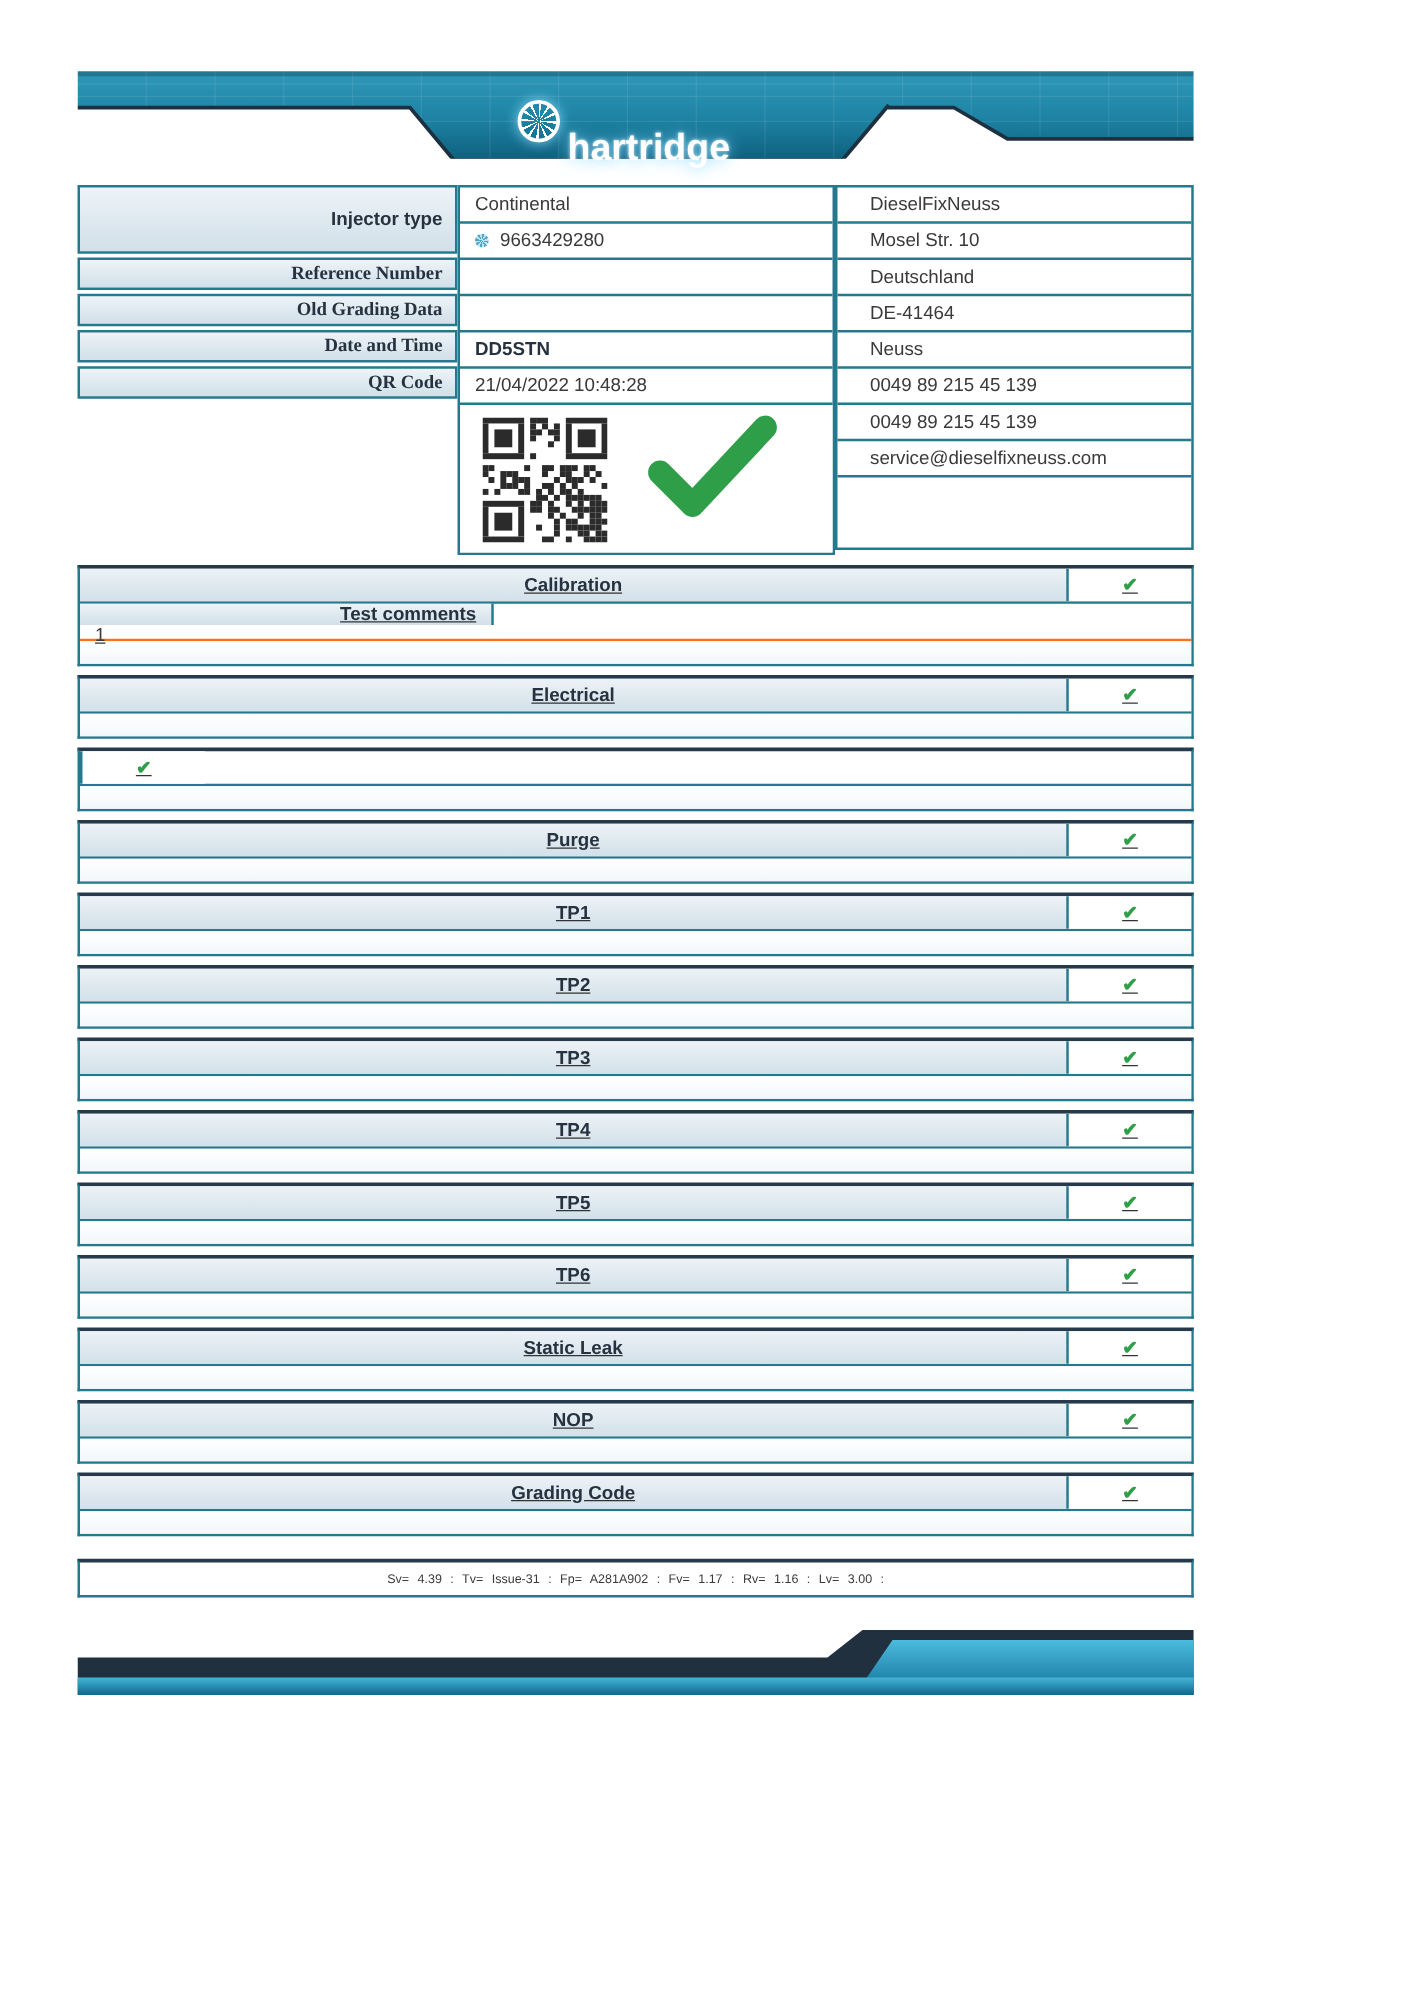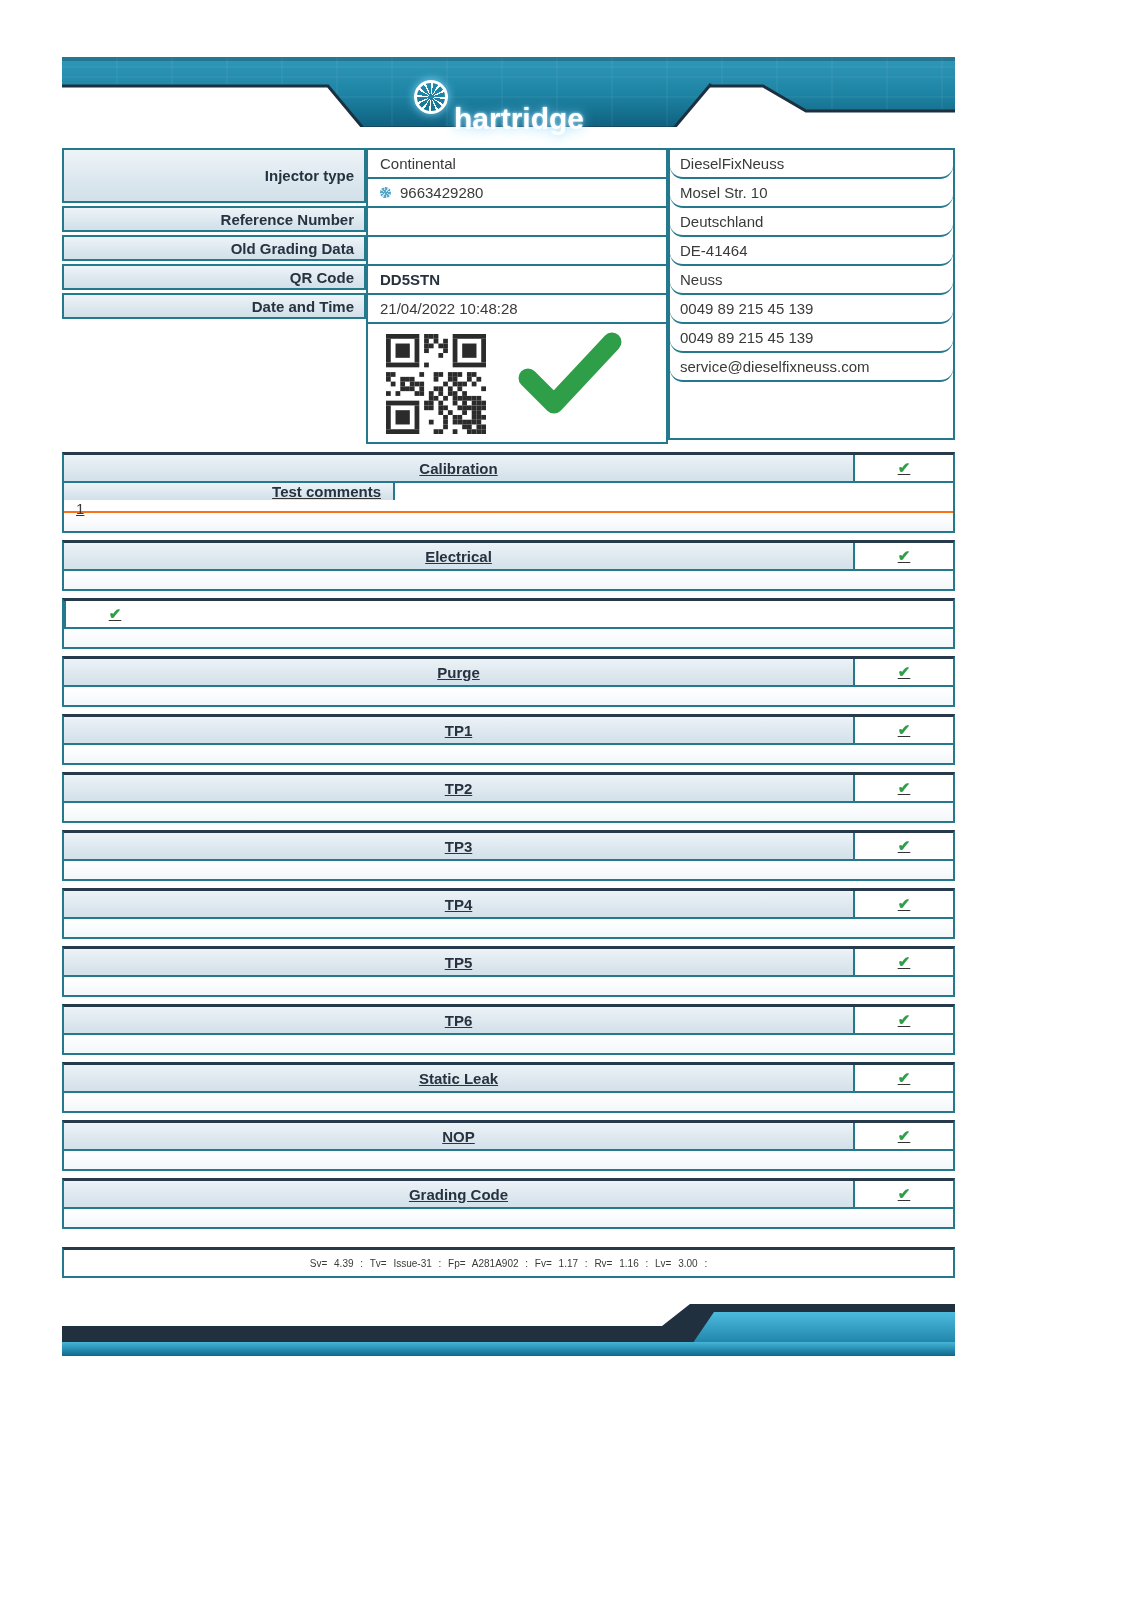--- a/index.html
+++ b/index.html
@@ -18,32 +18,32 @@
 
   
   .info-table{position:absolute;left:62px;top:148px;width:893px;display:flex;align-items:flex-start;
               font-size:15px;}
   .col-labels{width:304px;box-sizing:border-box;}
   .label-box{box-sizing:border-box;border:2px solid #25798d;margin-bottom:3px;
              background:linear-gradient(180deg,#eef4f8 0%,#dde8ef 55%,#d2e0e9 100%);
              display:flex;align-items:center;justify-content:flex-end;padding-right:10px;
              font-weight:bold;color:#26323f;}
   .lb-tall{height:55px;}
-  .lb{height:26px;}
+  .lb{height:26px;font-family:Liberation Serif, serif;}
   .col-values{width:302px;box-sizing:border-box;border:2px solid #25798d;background:#fff;}
   .v-cell{box-sizing:border-box;height:29px;border-bottom:2px solid #25798d;
           display:flex;align-items:center;padding-left:12px;color:#3a3a3a;}
   .v-cell.bold{font-weight:bold;color:#26323f;}
   .qr-cell{position:relative;height:118px;background:#fff;}
   .part-icon{display:inline-block;width:11px;height:11px;border-radius:50%;margin-right:9px;
              background:#8fcde4;
              background-image:repeating-conic-gradient(#55a6c6 0 22deg,#bfe4f1 22deg 45deg);}
   .col-contact{width:287px;box-sizing:border-box;border:2px solid #25798d;background:#fff;}
   .c-cell{box-sizing:border-box;height:29px;border-bottom:2px solid #25798d;
-          display:flex;align-items:center;padding-left:10px;color:#3a3a3a;border-radius:13px;}
+          display:flex;align-items:center;padding-left:26px;color:#3a3a3a;}
   .c-empty{height:56px;}
   .qr-svg{position:absolute;left:18px;top:10px;}
   .bigcheck-svg{position:absolute;left:150px;top:8px;}
 
   
   .tests{position:absolute;left:62px;top:452px;width:893px;font-size:15px;}
   .t-block{box-sizing:border-box;border:2px solid #25798d;border-top:3px solid #263a4c;
            margin-bottom:7px;background:#fff;text-decoration:underline;}
   .t-head{display:flex;height:26px;border-bottom:2px solid #25798d;}
   .t-label{flex:1;background:linear-gradient(180deg,#edf3f7 0%,#dce7ee 60%,#d4e1ea 100%);
@@ -114,22 +114,22 @@
     <div class="wheel"></div>
     <span class="logo-text">hartridge</span>
   </div>
 </div>
 
 <div class="info-table">
   <div class="col-labels">
     <div class="label-box lb-tall">Injector type</div>
     <div class="label-box lb">Reference Number</div>
     <div class="label-box lb">Old Grading Data</div>
+    <div class="label-box lb">Date and Time</div>
     <div class="label-box lb">QR Code</div>
-    <div class="label-box lb">Date and Time</div>
   </div>
   <div class="col-values">
     <div class="v-cell">Continental</div>
     <div class="v-cell">
       <span class="part-icon"></span>
       <span>9663429280</span>
     </div>
     <div class="v-cell"></div>
     <div class="v-cell"></div>
     <div class="v-cell bold">DD5STN</div>

